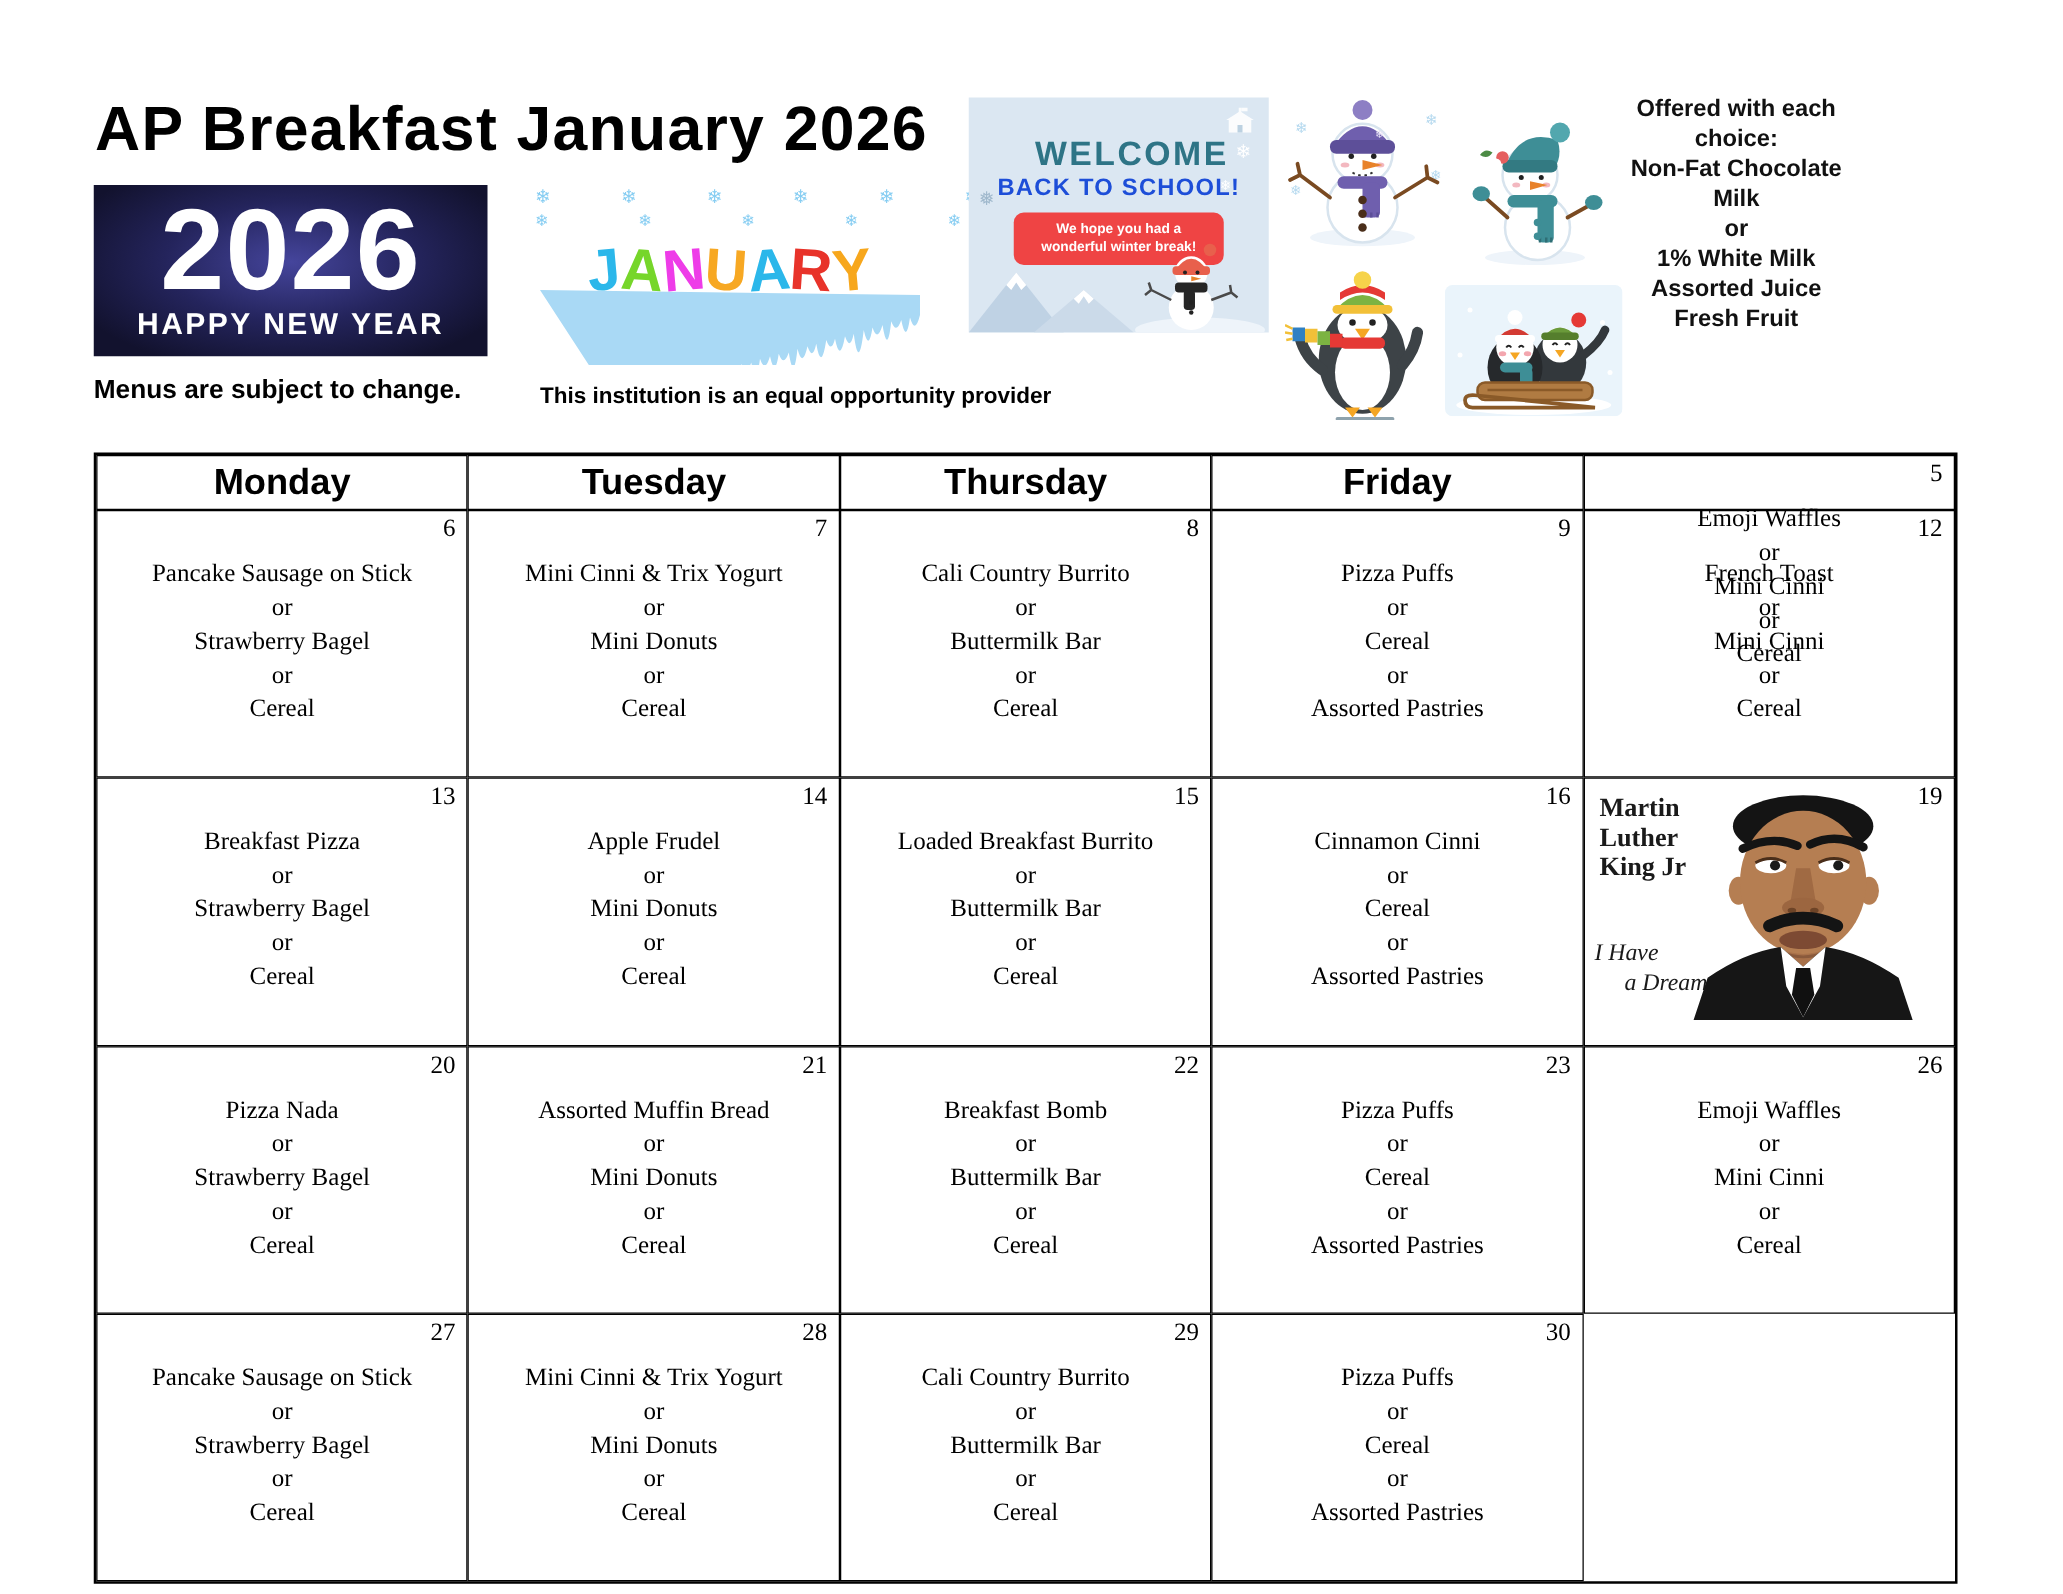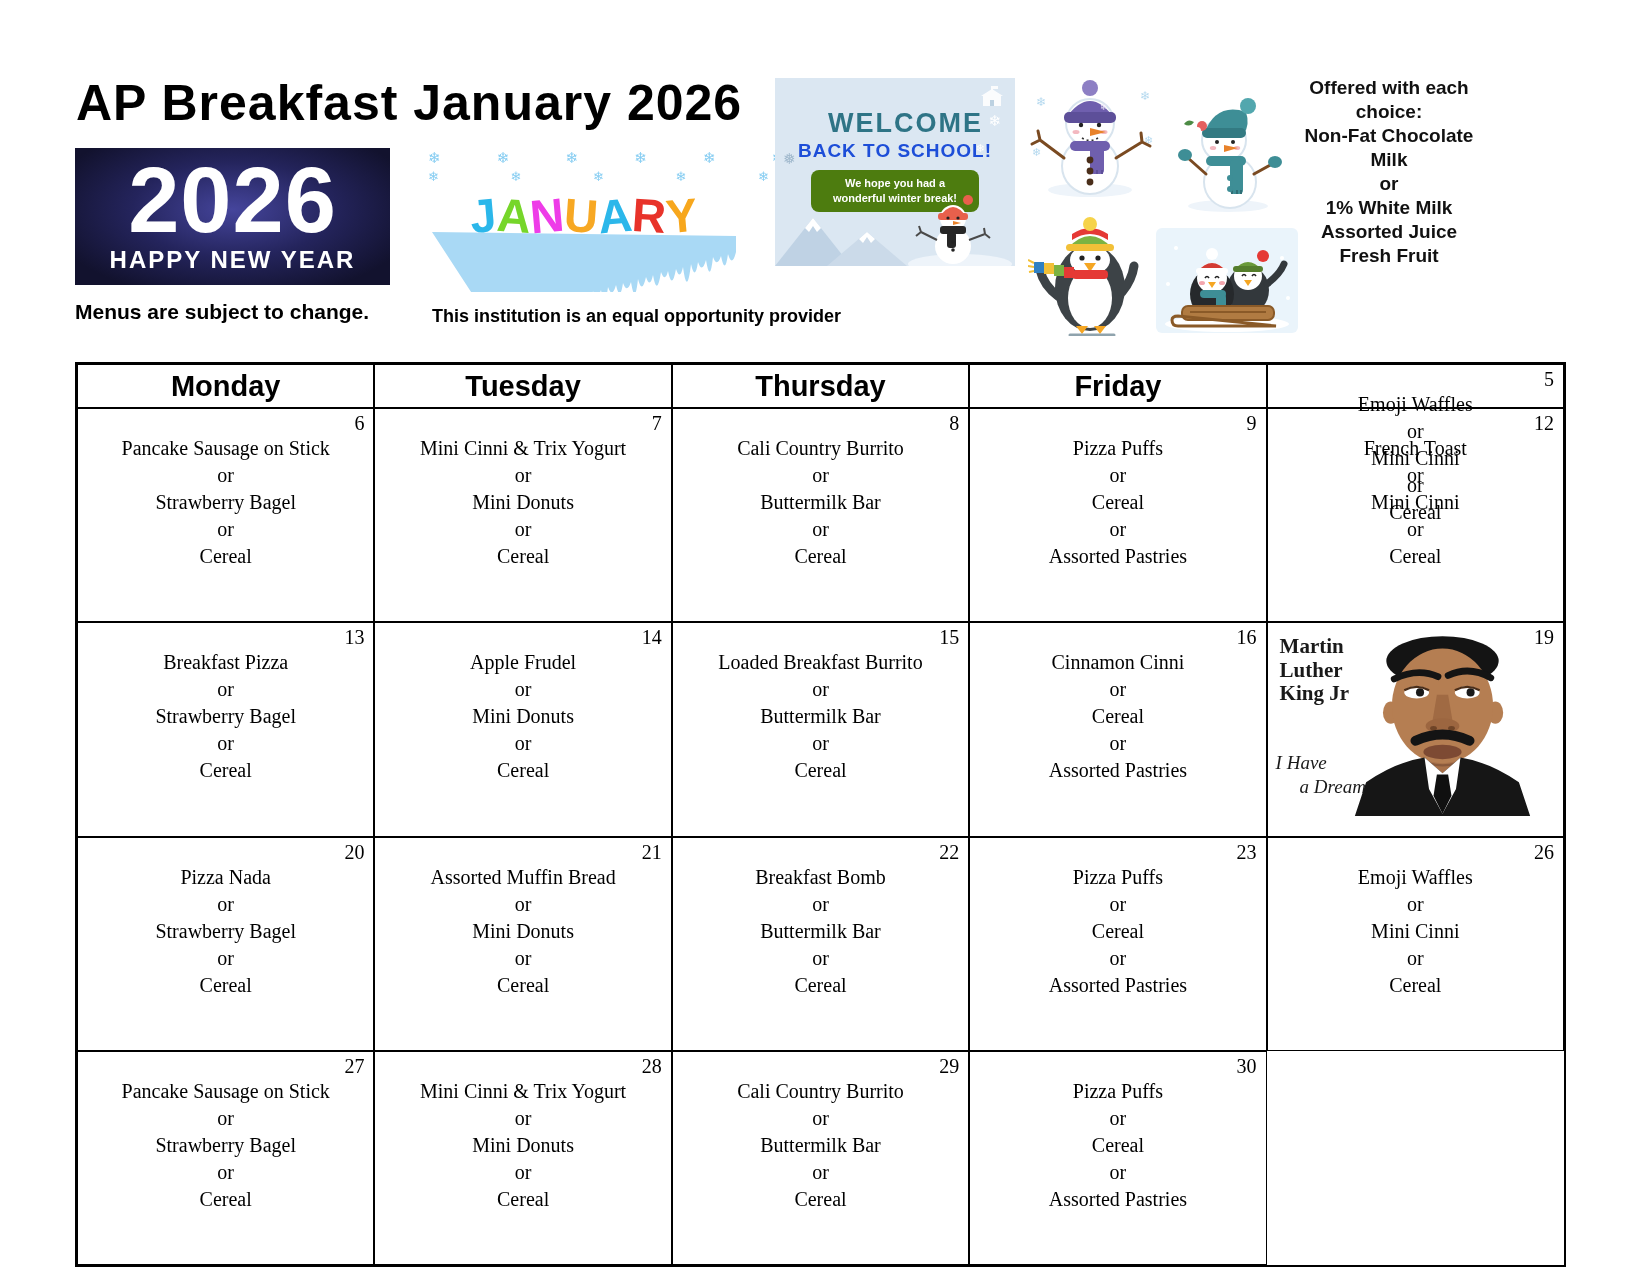--- a/index.html
+++ b/index.html
@@ -21,21 +21,21 @@
   .jan-flakes { text-align:center; color:#86cdf2; font-size:15px; letter-spacing:26px; line-height:19px; white-space:nowrap; }
   .jan-flakes.second { letter-spacing:34px; font-size:13px; }
   .jan-drip { position:absolute; left:0; top:78px; width:312px; height:66px; }
   .jan-word { position:absolute; left:0; top:40px; width:312px; text-align:center; font-weight:bold;
               font-size:47px; font-family:"Liberation Sans",sans-serif; white-space:nowrap; }
   .jan-word span { display:inline-block; }
 
   .welcome { position:absolute; left:775px; top:78px; width:240px; height:188px; background:#dbe7f2; }
   .welcome .w1 { margin-top:30px; text-align:center; color:#2e7486; font-weight:bold; font-size:27px; letter-spacing:2px;padding-left:21px; }
   .welcome .w2 { text-align:center; color:#1d4ed8; font-weight:bold; font-size:19px; letter-spacing:1px; margin-top:1px; }
-  .welcome .pill { margin:8px auto 0; width:168px; background:#4d7c0f; border-radius:8px; padding:6px 6px;
+  .welcome .pill { margin:8px auto 0; width:168px; background:#ef4444; border-radius:8px; padding:6px 6px;
                    color:#fff; text-align:center; font-family:cursive, "Liberation Sans", sans-serif;
                    font-size:11px; font-weight:bold; line-height:1.35; }
   .welcome svg.scene { position:absolute; left:0; bottom:0; }
   .welcome .schoolicon { position:absolute; right:10px; top:8px; opacity:.9; }
   .wflake { position:absolute; color:#ffffff; font-size:15px; }
   .wflake.dark { color:#9fb8cc; }
 
   .art { position:absolute; }
 
   .offered { position:absolute; left:1293px; top:76px; width:192px; text-align:center;
@@ -46,21 +46,21 @@
 
   
   .cal { position:absolute; left:75px; top:362px; width:1491px; height:905px;
          border:2px solid #000; display:grid;
          grid-template-columns:repeat(5, 1fr);
          grid-template-rows:44px repeat(4, 1fr); }
   .cal-h { border:1.5px solid #000; display:flex; align-items:center; justify-content:center;
            font-family:cursive, "Liberation Sans", sans-serif; font-size:29px; font-weight:600; }
   .cell { position:relative; border:1.5px solid #000; font-family:"Liberation Serif","DejaVu Serif",serif; }
   .daynum { position:absolute; top:3px; right:9px; font-size:20px; }
-  .lines { margin-top:26px; text-align:center; }
+  .lines { margin-top:37px; text-align:center; }
   .line { font-size:20px; line-height:27px; }
 
   
   .mlk-name { position:absolute; left:12px; top:12px; font-family:"Liberation Serif","DejaVu Serif",serif;
               font-weight:bold; font-size:21px; line-height:1.12; color:#1a1a1a; }
   .mlk-quote { position:absolute; left:8px; top:128px; font-family:cursive,"Liberation Serif",serif;
                font-style:italic; font-size:19px; line-height:1.25; color:#1a1a1a; }
   .mlk-quote .q2 { margin-left:24px; }
   .mlk-art { position:absolute; left:62px; top:2px; }
 </style>

